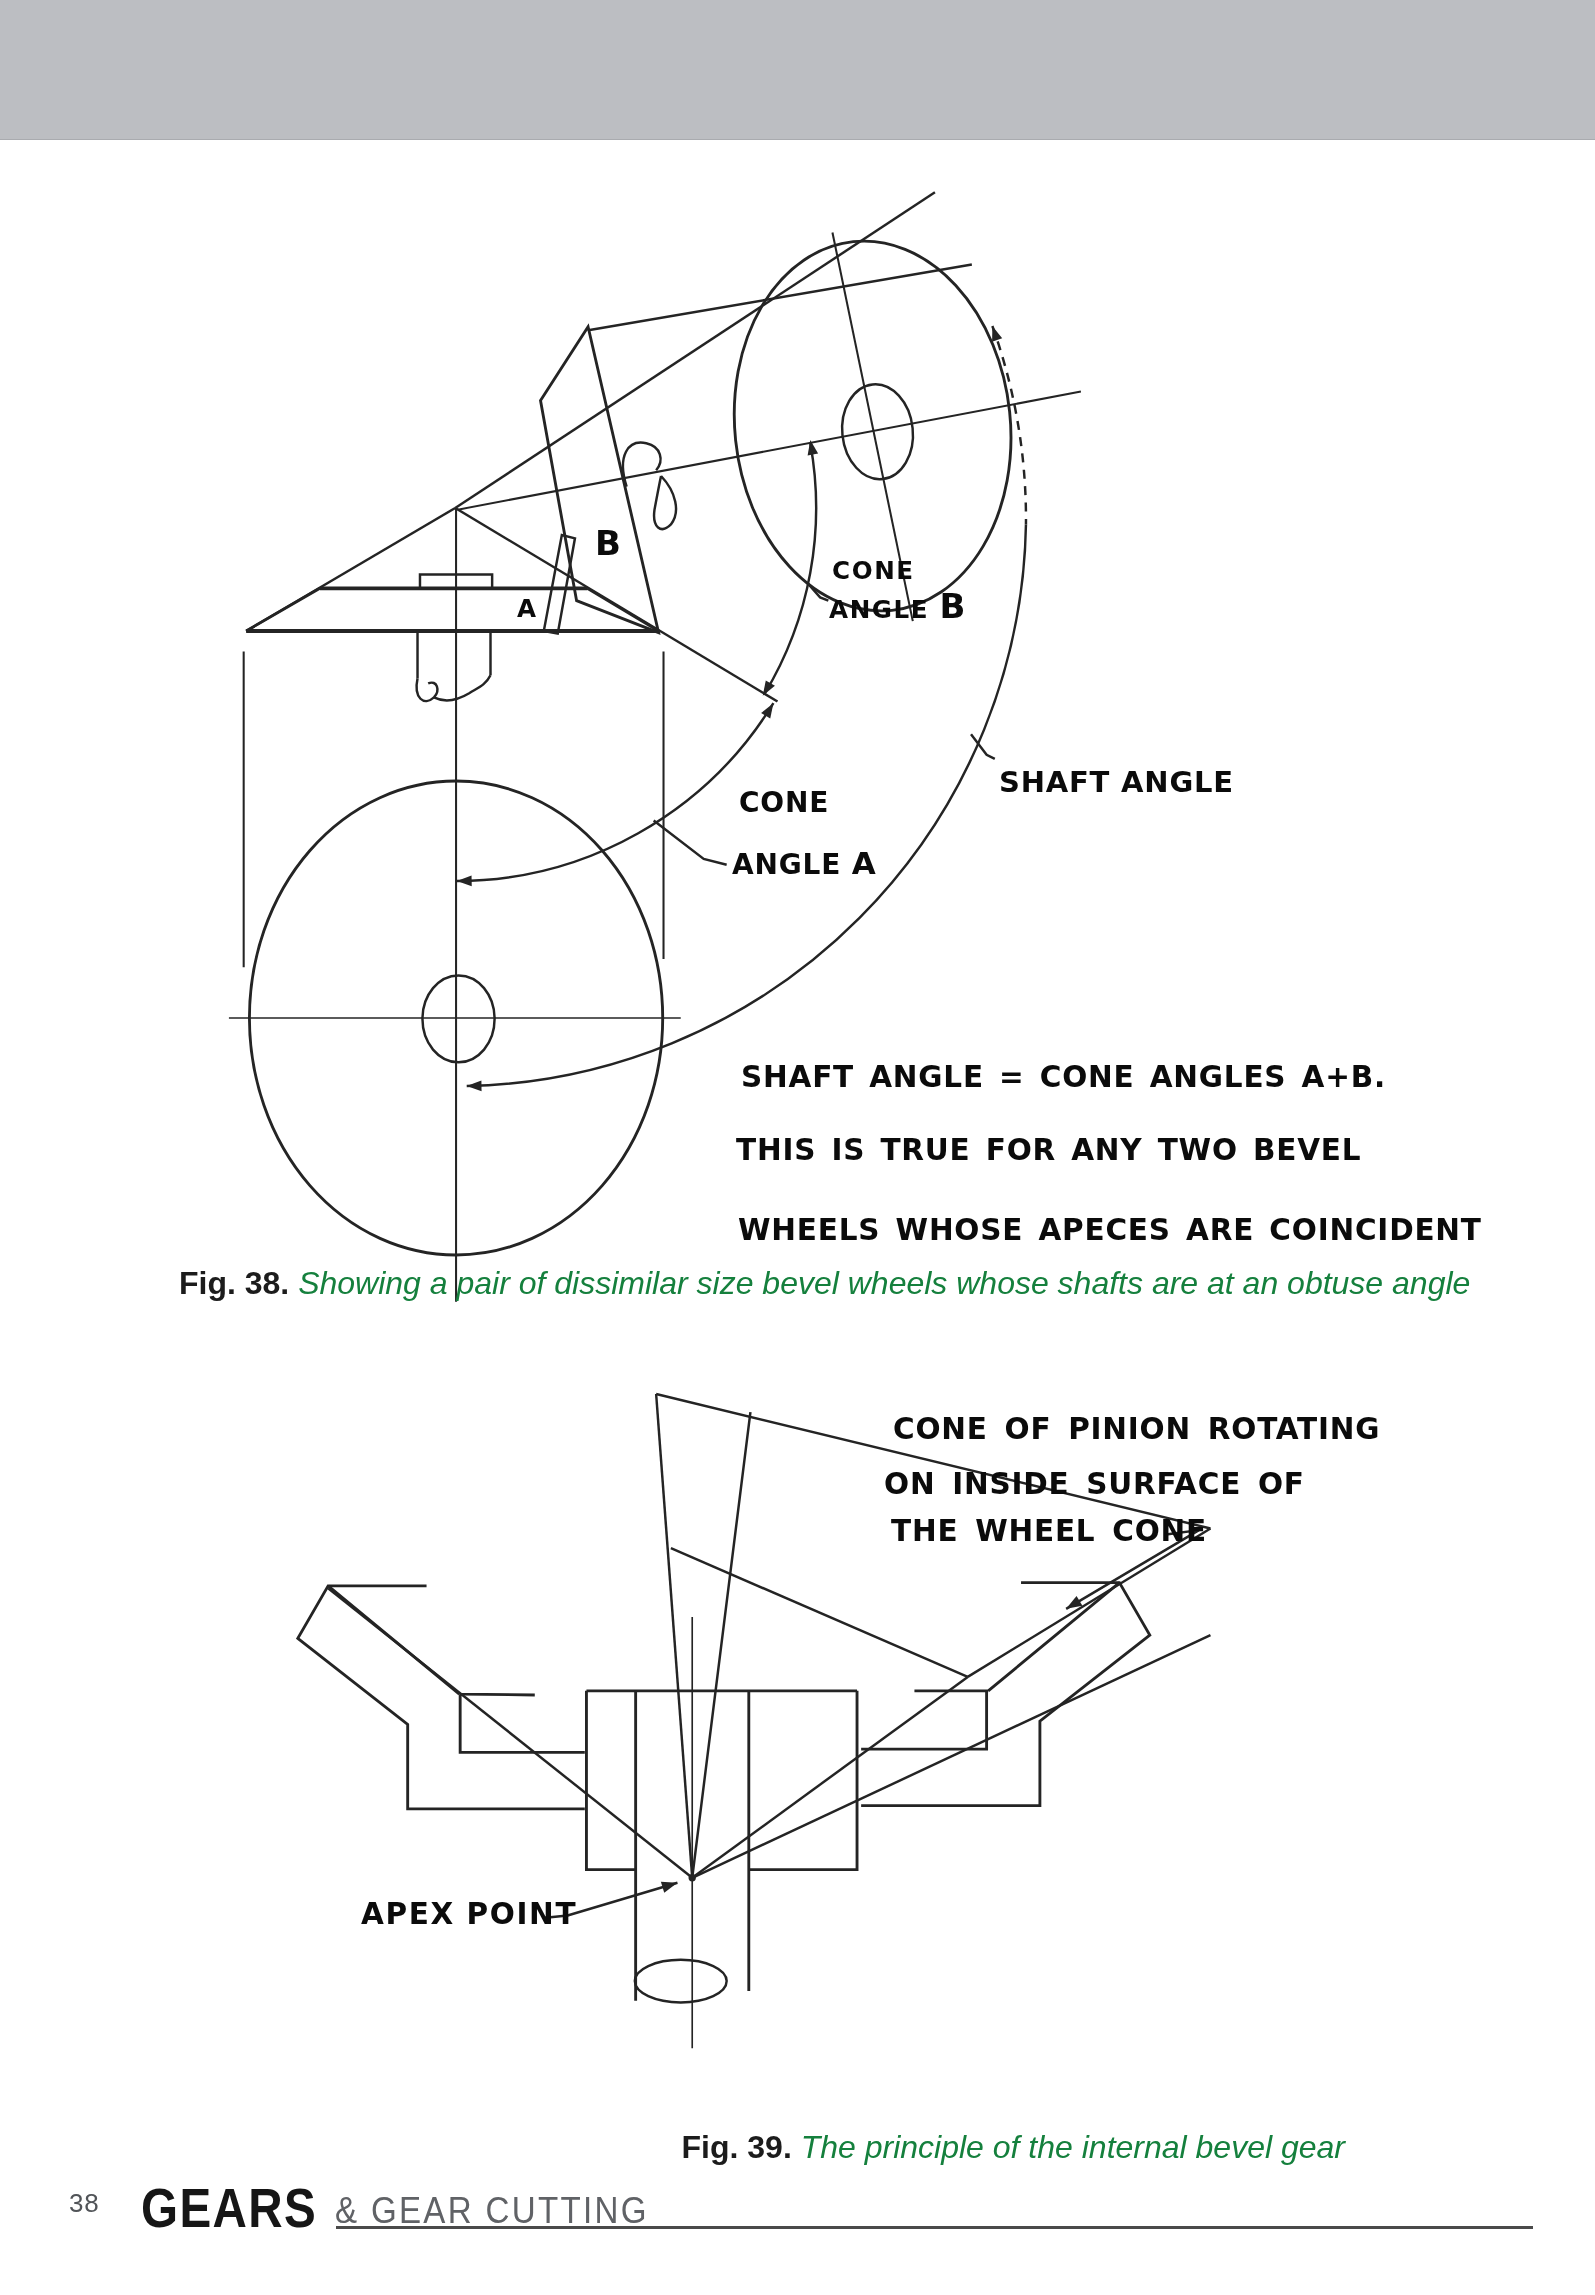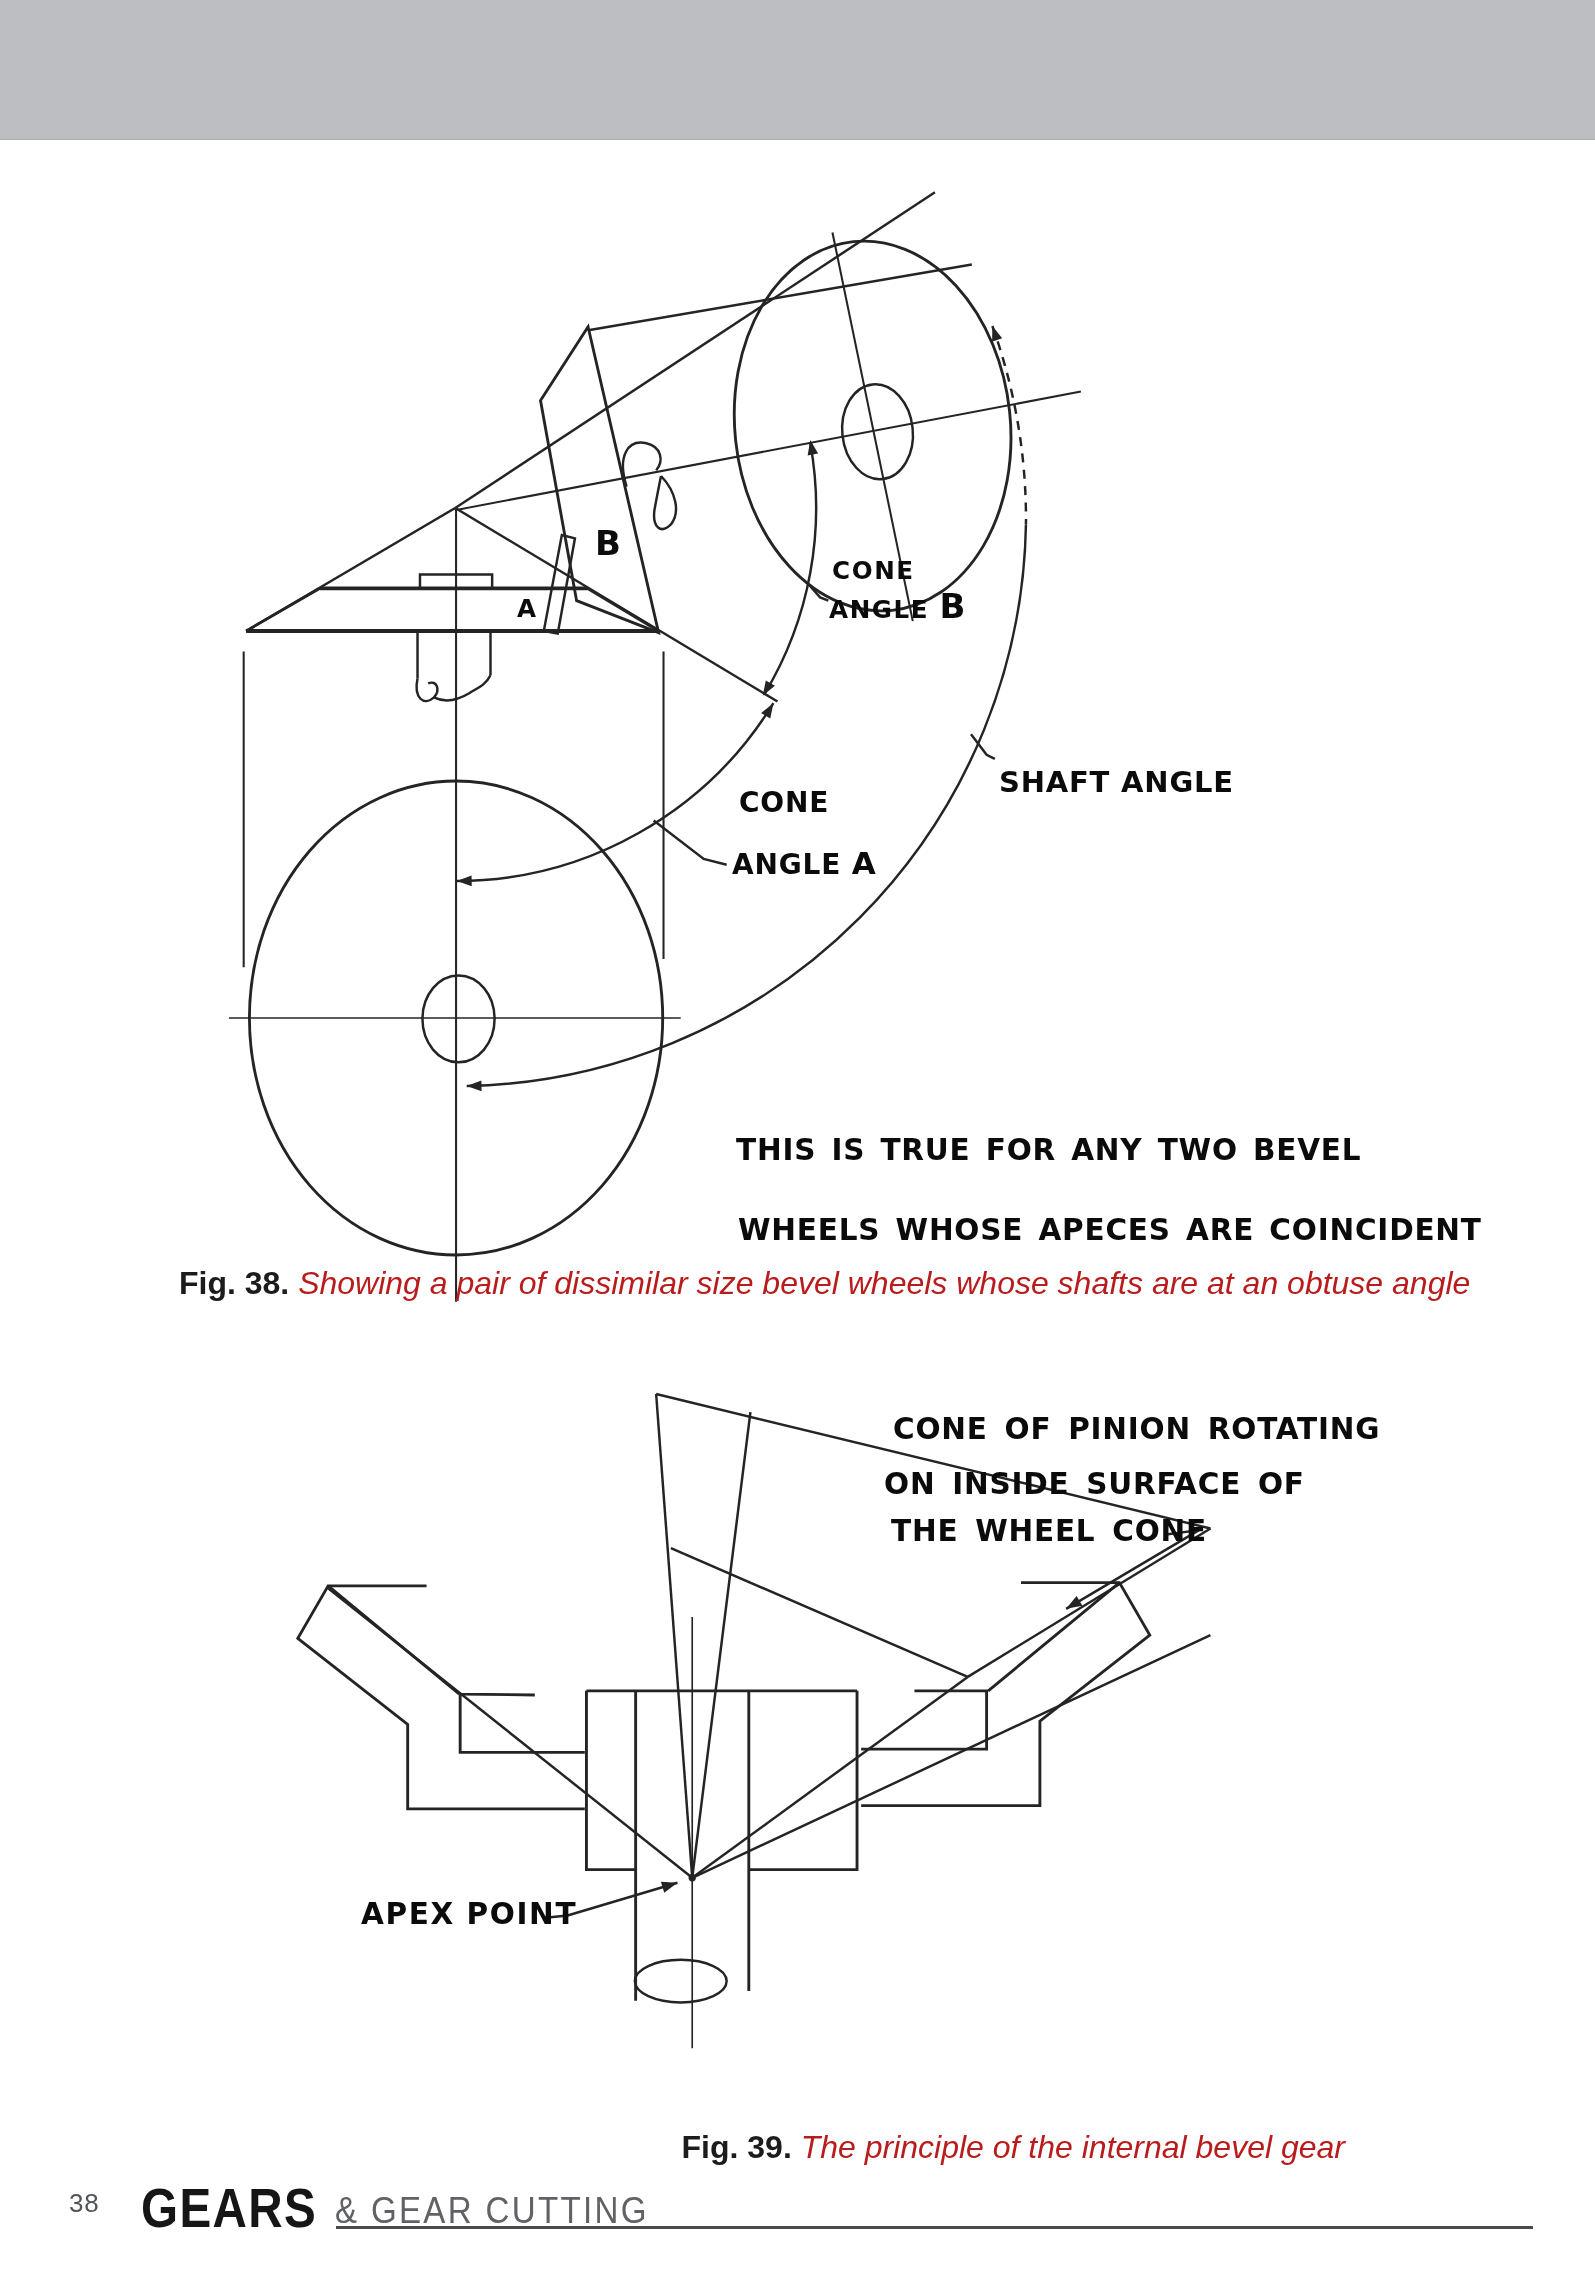--- a/index.html
+++ b/index.html
@@ -10,21 +10,21 @@
   .hw{position:absolute;color:#0b0b0b;font-family:"DejaVu Sans", sans-serif;font-weight:700;white-space:nowrap;}
   .hw-note{font-size:29.5px;letter-spacing:0.8px;word-spacing:4.1px;}
   .hw-lbl-a{font-size:28px;letter-spacing:0.8px;}
   .hw-lbl-b{font-size:24.6px;letter-spacing:1.6px;}
   .hw-shaft{font-size:29px;letter-spacing:0.8px;margin-top:20px;}
   .hw-cone39{font-size:29.5px;letter-spacing:0.8px;word-spacing:5.7px;}
   .hw-apex{font-size:29.5px;letter-spacing:1.6px;}
   .big-letter{font-size:34px;}
   .cap{position:absolute;color:#1c1c1c;font-size:32px;white-space:nowrap;}
   .cap .fig-no{font-weight:700;font-style:normal;}
-  .cap .fig-tx{font-style:italic;font-weight:400;color:#b91c1c;}
+  .cap .fig-tx{font-style:italic;font-weight:400;color:#15803d;}
   .cap39{width:1345px;text-align:right;left:0;}
   .footer-num{position:absolute;left:69px;top:2188px;font-size:26px;color:#515458;font-weight:500;letter-spacing:0.8px;}
   .footer-title{position:absolute;left:141px;top:2175px;font-size:56px;color:#161616;font-weight:800;
                 transform:scaleX(0.85);transform-origin:left top;letter-spacing:1.6px;}
   .footer-sub{position:absolute;left:335px;top:2190px;font-size:36px;color:#606266;font-weight:400;
               transform:scaleX(0.92);transform-origin:left top;letter-spacing:2.5px;}
   .footer-rule{position:absolute;left:336px;top:2226px;width:1197px;height:3.3px;background:#4a4a4a;}
   .ln{stroke:#242424;fill:none;}
 </style>
 </head>
@@ -99,20 +99,21 @@
   </div>
 
   <div class="hw hw-lbl-a" style="left:739px;top:786px;">CONE</div>
   <div class="hw hw-lbl-a" style="left:732px;top:845px;">
     <span>ANGLE</span>
     <span class="big-letter" style="font-size:31px">A</span>
   </div>
 
   <div class="hw hw-shaft" style="left:999px;top:745px;">SHAFT ANGLE</div>
 
+  <div class="hw hw-note" style="left:741px;top:1060px;">SHAFT ANGLE = CONE ANGLES A+B.</div>
   <div class="hw hw-note" style="left:736px;top:1133px;">THIS IS TRUE FOR ANY TWO BEVEL</div>
   <div class="hw hw-note" style="left:738px;top:1213px;">WHEELS WHOSE APECES ARE COINCIDENT</div>
 
   <div class="cap" style="left:179px;top:1265px;">
     <span class="fig-no">Fig. 38.</span>
     <span class="fig-tx">Showing a pair of dissimilar size bevel wheels whose shafts are at an obtuse angle</span>
   </div>
 
   <svg style="top:1353px" width="1596" height="738" viewBox="0 1650 1946 900">
 

